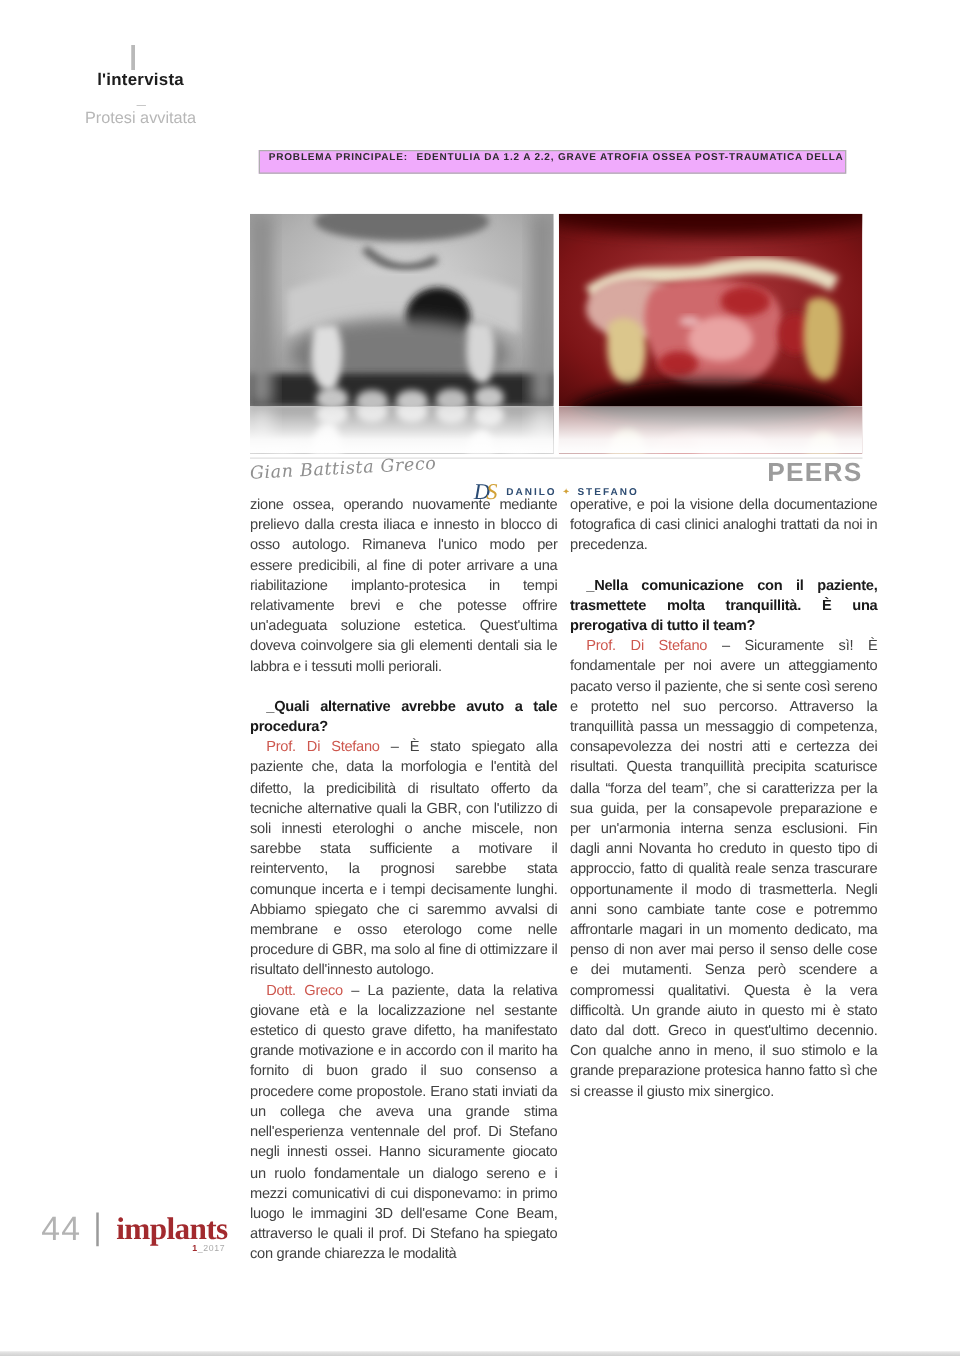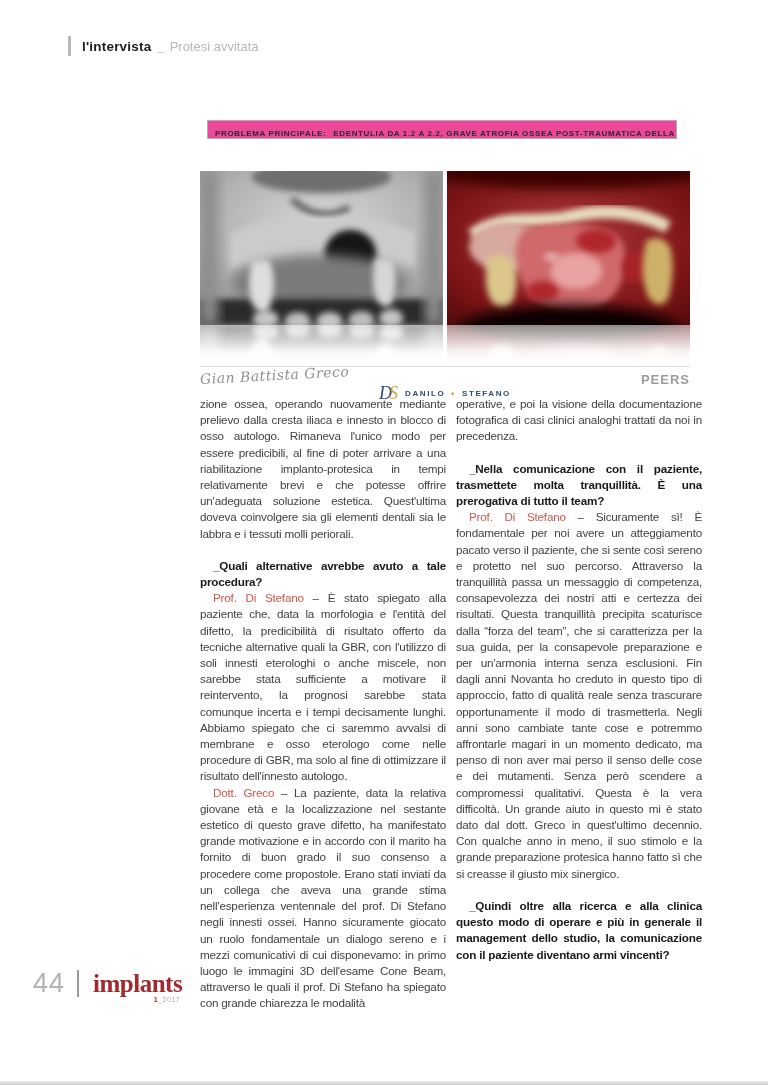--- a/index.html
+++ b/index.html
@@ -1,29 +1,29 @@
 <!DOCTYPE html>
 <html lang="it"><head>
 <meta charset="utf-8">
 <style>
   * { margin:0; padding:0; box-sizing:border-box; }
   html,body { background:#ffffff; }
   body { font-family:"Liberation Sans", sans-serif; }
   .page { position:relative; width:768px; height:1085px; background:#fff; overflow:hidden; }
 
   
-  .page-header { position:absolute; top:36px; left:68px; display:flex; align-items:center; }
+  .page-header { position:absolute; top:36px; left:68px; display:flex; align-items:center;flex-direction:column; }
   .header-bar { width:3px; height:20px; background:#b9b9b9; margin-right:11px; }
   .header-title { font-size:13.5px; font-weight:bold; color:#1d1d1d; letter-spacing:0.2px; }
   .header-sep { font-size:13px; font-weight:bold; color:#a9a9a9; margin:0 5px 0 6px; }
   .header-sub { font-size:13px; color:#b7b7b7; }
 
   
   .case-banner { position:absolute; left:207px; top:120px; width:470px; height:19px;
-    border:1px solid #aeaeae; background:#ec4899; display:flex; align-items:flex-end;
+    border:1px solid #aeaeae; background:#f0abfc; display:flex; align-items:flex-start;
     padding:0 7px; font-size:8px; font-weight:bold; letter-spacing:0.65px; color:#2c2c2c; white-space:nowrap; overflow:hidden; }
   .case-banner .banner-label { margin-right:7px; }
 
   
   .figures { position:absolute; left:200px; top:171px; width:490px; height:154px; display:flex; gap:4px; }
   .figure { width:243px; height:154px; overflow:hidden; }
   .figure svg { display:block; }
   .figures-reflection { position:absolute; left:200px; top:325px; width:490px; height:38px; display:flex; gap:4px; overflow:hidden; }
   .fig-reflect { width:243px; height:38px; overflow:hidden; position:relative; }
   .fig-reflect svg { display:block; transform:scaleY(-1); }
@@ -36,21 +36,21 @@
     display:flex; align-items:center; justify-content:space-between; }
   .signature { font-family:"DejaVu Serif", serif; font-style:italic; font-size:14px; color:#8f8f8f;
     transform:rotate(-3deg); transform-origin:left center; letter-spacing:0.5px; width:150px; }
   .ds-logo { display:flex; align-items:center; gap:7px;margin-top:28px; }
   .ds-monogram { font-family:"Liberation Serif", serif; font-size:18px; font-style:italic; line-height:1; }
   .ds-monogram .mono-d { color:#2a4b74; letter-spacing:-3px; }
   .ds-monogram .mono-s { color:#d2a137; }
   .ds-names { display:flex; align-items:center; gap:5px; font-size:8px; font-weight:bold;
     letter-spacing:1.6px; color:#2d4c72;text-align:center; }
   .ds-diamond { color:#d2a137; font-size:6px; }
-  .peers-logo { font-size:13px; font-weight:bold; color:#9c9c9c; letter-spacing:1px; width:150px; text-align:right; }
+  .peers-logo { font-size:21px; font-weight:bold; color:#9c9c9c; letter-spacing:1px; width:150px; text-align:right; }
 
   
   .article { position:absolute; left:200px; top:396px; width:502px; display:flex; gap:10px; }
   .col { flex:1; font-size:11.7px; line-height:16.2px; text-align:justify; color:#424242;
     letter-spacing:-0.2px; hyphens:auto; -webkit-hyphens:auto; }
   .col p { margin:0; }
   .q { font-weight:bold; color:#1a1a1a; margin-top:16px !important; text-indent:13px; }
   .a { text-indent:13px; }
   .p-cont { text-indent:0; }
   .speaker { color:#cd574e; }
@@ -185,21 +185,20 @@
     <div class="col" lang="it">
       <p class="p-cont">zione ossea, operando nuovamente mediante prelievo dalla cresta iliaca e innesto in blocco di osso autologo. Rimaneva l'unico modo per essere predicibili, al fine di poter arrivare a una riabilitazione implanto-protesica in tempi relativamente brevi e che potesse offrire un'adeguata soluzione estetica. Quest'ultima doveva coinvolgere sia gli elementi dentali sia le labbra e i tessuti molli periorali.</p>
       <p class="q">_Quali alternative avrebbe avuto a tale procedura?</p>
       <p class="a"><span class="speaker">Prof. Di Stefano</span><span> – È stato spiegato alla paziente che, data la morfologia e l'entità del difetto, la predicibilità di risultato offerto da tecniche alternative quali la GBR, con l'utilizzo di soli innesti eterologhi o anche miscele, non sarebbe stata sufficiente a motivare il reintervento, la prognosi sarebbe stata comunque incerta e i tempi decisamente lunghi. Abbiamo spiegato che ci saremmo avvalsi di membrane e osso eterologo come nelle procedure di GBR, ma solo al fine di ottimizzare il risultato dell'innesto autologo.</span></p>
       <p class="a"><span class="speaker">Dott. Greco</span><span> – La paziente, data la relativa giovane età e la localizzazione nel sestante estetico di questo grave difetto, ha manifestato grande motivazione e in accordo con il marito ha fornito di buon grado il suo consenso a procedere come propostole. Erano stati inviati da un collega che aveva una grande stima nell'esperienza ventennale del prof. Di Stefano negli innesti ossei. Hanno sicuramente giocato un ruolo fondamentale un dialogo sereno e i mezzi comunicativi di cui disponevamo: in primo luogo le immagini 3D dell'esame Cone Beam, attraverso le quali il prof. Di Stefano ha spiegato con grande chiarezza le modalità</span></p>
     </div>
     <div class="col" lang="it">
       <p class="p-cont">operative, e poi la visione della documentazione fotografica di casi clinici analoghi trattati da noi in precedenza.</p>
       <p class="q">_Nella comunicazione con il paziente, trasmettete molta tranquillità. È una prerogativa di tutto il team?</p>
       <p class="a"><span class="speaker">Prof. Di Stefano</span><span> – Sicuramente sì! È fondamentale per noi avere un atteggiamento pacato verso il paziente, che si sente così sereno e protetto nel suo percorso. Attraverso la tranquillità passa un messaggio di competenza, consapevolezza dei nostri atti e certezza dei risultati. Questa tranquillità precipita scaturisce dalla “forza del team”, che si caratterizza per la sua guida, per la consapevole preparazione e per un'armonia interna senza esclusioni. Fin dagli anni Novanta ho creduto in questo tipo di approccio, fatto di qualità reale senza trascurare opportunamente il modo di trasmetterla. Negli anni sono cambiate tante cose e potremmo affrontarle magari in un momento dedicato, ma penso di non aver mai perso il senso delle cose e dei mutamenti. Senza però scendere a compromessi qualitativi. Questa è la vera difficoltà. Un grande aiuto in questo mi è stato dato dal dott. Greco in quest'ultimo decennio. Con qualche anno in meno, il suo stimolo e la grande preparazione protesica hanno fatto sì che si creasse il giusto mix sinergico.</span></p>
-      <p class="q">_Quindi oltre alla ricerca e alla clinica questo modo di operare e più in generale il management dello studio, la comunicazione con il paziente diventano armi vincenti?</p>
     </div>
   </div>
 
   <div class="footer">
     <span class="page-number">44</span>
     <span class="footer-bar"></span>
     <span class="implants-wrap">
       <span class="implants-logo">implants</span>
       <span class="implants-issue"><span class="issue-number">1</span><span class="issue-year">_2017</span></span>
     </span>

